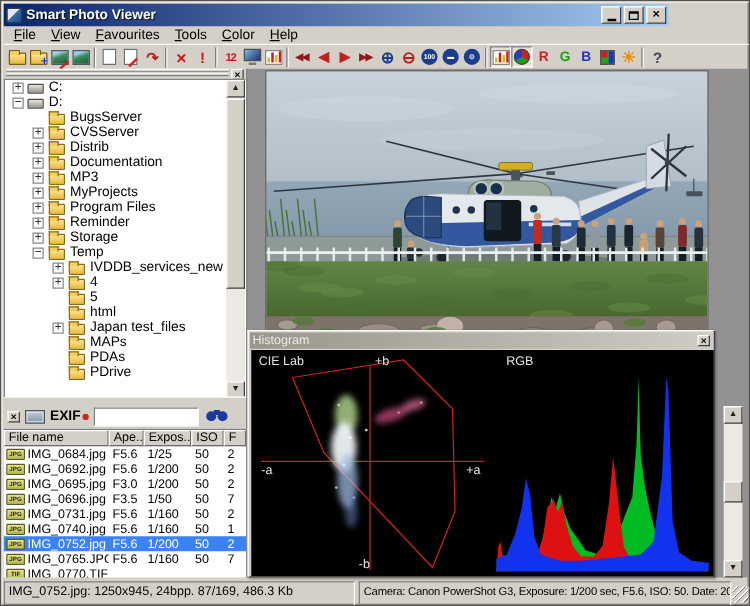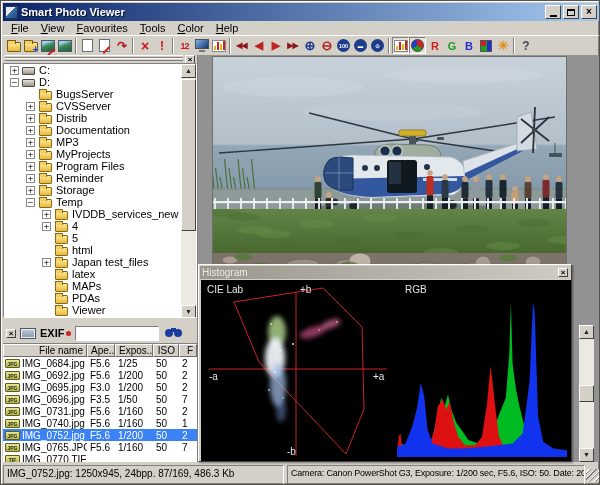--- a/index.html
+++ b/index.html
@@ -5,21 +5,21 @@
   * { margin:0; padding:0; box-sizing:border-box; }
   html,body { font-family:"Liberation Sans", sans-serif; }
   #app {
     position:relative; width:600px; height:485px;
     background:#d4d0c8; border:1px solid #55524b;
     box-shadow: inset 1px 1px 0 #fff, inset -1px -1px 0 #808080;
     overflow:hidden;
   }
   
   #titlebar {
-    position:absolute; left:2px; top:2px; width:596px; height:18px;
+    position:absolute; left:2px; top:2px; width:532px; height:18px;
     background:linear-gradient(90deg,#0a246a,#a6caf0);
     display:flex; align-items:center; padding:0 2px; color:#fff;
   }
   #app-icon { width:13px; height:13px; margin-right:3px;
     background:linear-gradient(135deg,#e8e8f0 45%,#3a6ea5 45%,#1c4a80);
     border:1px solid #23365a; }
   #title-text { font-size:11px; font-weight:bold; flex:1;
     text-shadow:1px 1px 0 #000a; white-space:nowrap; overflow:hidden; }
   .tb-btn { width:16px; height:14px; margin-left:2px; background:#d4d0c8;
     border:1px solid; border-color:#fff #404040 #404040 #fff;
@@ -114,21 +114,21 @@
   .ic-binoc { position:relative; width:17px; height:10px; margin-left:6px; }
   .ic-binoc::before,.ic-binoc::after { content:""; position:absolute; top:1px; width:8px; height:8px;
     border-radius:50%; background:#1a3aa0; }
   .ic-binoc::before { left:0; } .ic-binoc::after { right:0; }
   .ic-binoc i { position:absolute; left:6px; top:0; width:5px; height:4px; background:#1a3aa0; }
   #grid { position:absolute; left:2px; top:342px; width:194px; height:119px;
     background:#fff; overflow:hidden; font-size:10px;
     border-top:1px solid #808080; }
   #grid-head { display:flex; height:13px; }
   .hcell { background:#d4d0c8; border:1px solid; border-color:#fff #6a6a6a #6a6a6a #fff;
-    padding:0 3px; line-height:11px; white-space:nowrap; overflow:hidden; flex:0 0 auto;text-align:right; }
+    padding:0 3px; line-height:11px; white-space:nowrap; overflow:hidden; flex:0 0 auto; }
   .grow { display:flex; height:12px; align-items:center; white-space:nowrap; color:#000; }
   .grow.sel { background:#3b82f6; color:#fff; }
   .gcell { padding:0 3px; overflow:hidden; flex:0 0 auto; }
   .chipjpg { width:15px; height:9px; margin-left:2px; flex:0 0 auto;
     background:linear-gradient(#eae593,#b2b84e); border:1px solid #5c5c1e; border-radius:1px;
     font-size:5px; font-weight:bold; color:#2a2a10; text-align:center; line-height:8px; }
   
   #viewer { position:absolute; left:196px; top:54px; width:402px; height:407px;
     background:#929292; border-left:1px solid #808080; overflow:hidden; }
   #photo { position:absolute; left:15px; top:2px; width:353px; height:248px;
@@ -369,36 +369,31 @@
           <span>html</span>
         </div>
         <div class="trow" style="padding-left: 38px;">
           <div class="toggle">+</div>
           <div class="ic-fold"></div>
           <span>Japan test_files</span>
         </div>
         <div class="trow" style="padding-left: 38px;">
           <div class="tog-sp"></div>
           <div class="ic-fold"></div>
-          <span>latex</span>
+          <span>MAPs</span>
         </div>
         <div class="trow" style="padding-left: 38px;">
           <div class="tog-sp"></div>
           <div class="ic-fold"></div>
-          <span>MAPs</span>
+          <span>PDAs</span>
         </div>
         <div class="trow" style="padding-left: 38px;">
           <div class="tog-sp"></div>
           <div class="ic-fold"></div>
-          <span>PDAs</span>
-        </div>
-        <div class="trow" style="padding-left: 38px;">
-          <div class="tog-sp"></div>
-          <div class="ic-fold"></div>
-          <span>Viewer</span>
+          <span>PDrive</span>
         </div>
       </div>
     <div class="sb-v" id="tree-sb">
       <div class="sb-btn" style="top:0">▲</div>
       <div class="sb-thumb" style="top:15px;height:152px"></div>
       <div class="sb-btn" style="bottom:0">▼</div>
     </div>
   </div>
 
   <div id="exif-bar">

